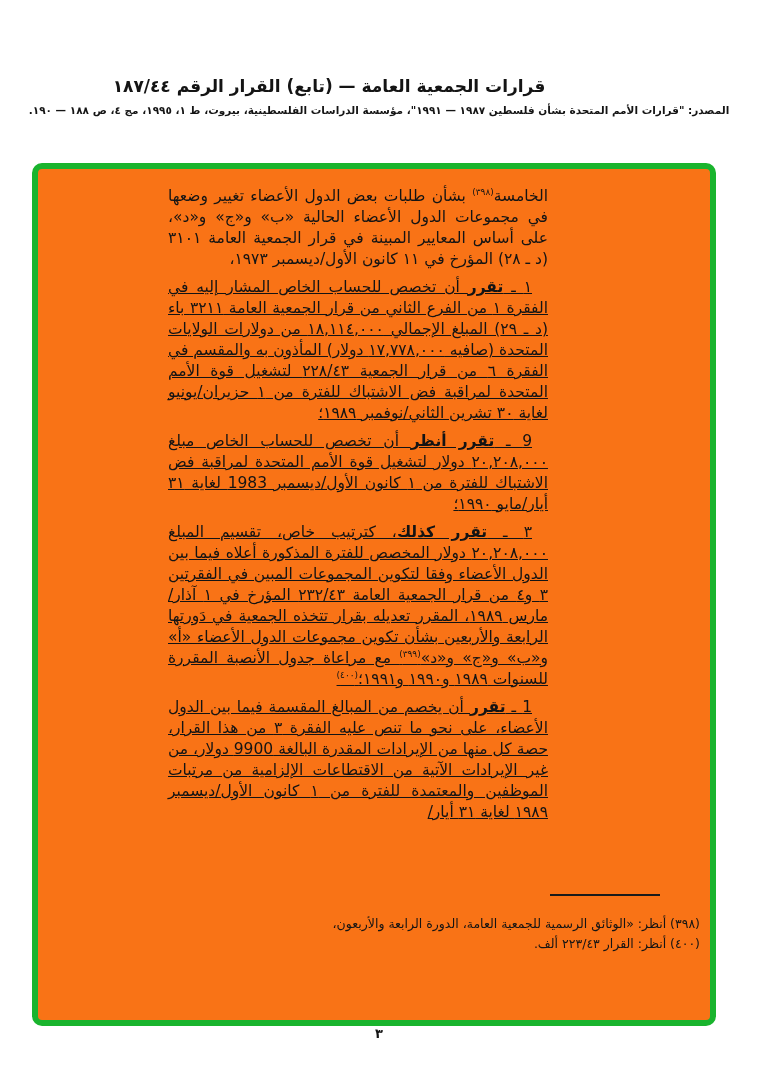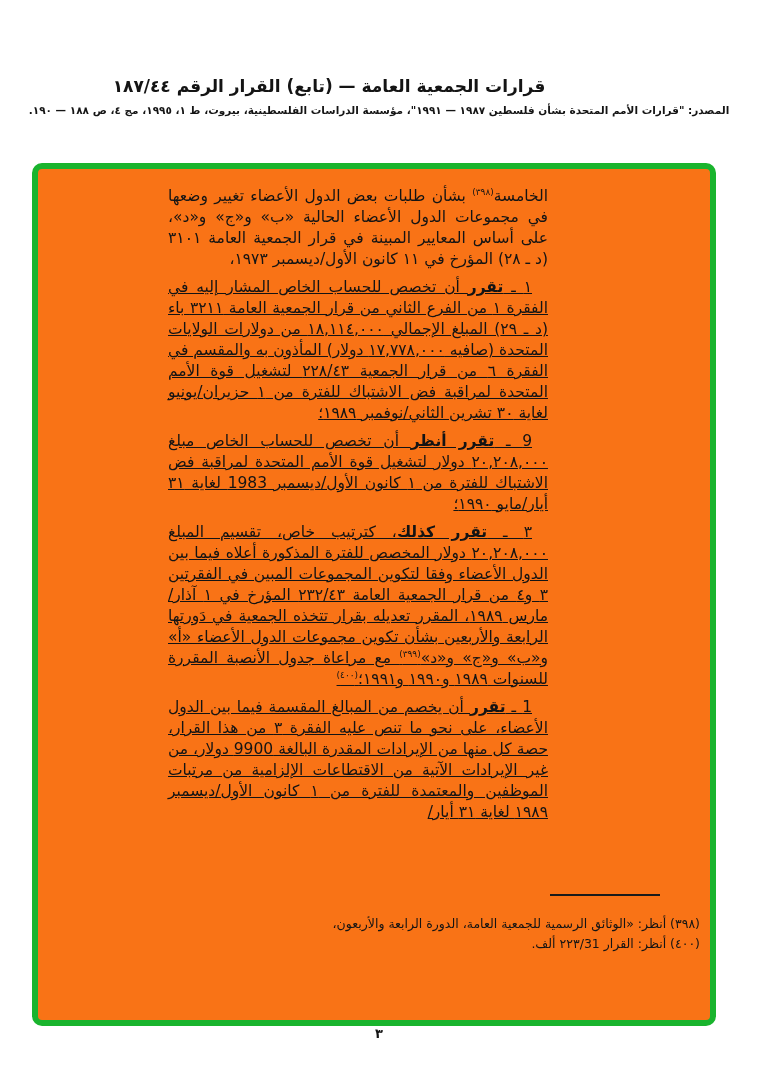--- a/index.html
+++ b/index.html
@@ -57,17 +57,17 @@
   <div class="main-text">
       <p class="para"><span>الخامسة</span><sup>(٣٩٨)</sup><span> بشأن طلبات بعض الدول الأعضاء تغيير وضعها في مجموعات الدول الأعضاء الحالية «ب» و«ج» و«د»، على أساس المعايير المبينة في قرار الجمعية العامة ٣١٠١ (د ـ ٢٨) المؤرخ في ١١ كانون الأول/ديسمبر ١٩٧٣،</span></p>
       <p class="para indent"><span>١ ـ </span><b>تقرر</b><span> أن تخصص للحساب الخاص المشار إليه في الفقرة ١ من الفرع الثاني من قرار الجمعية العامة ٣٢١١ باء (د ـ ٢٩) المبلغ الإجمالي ١٨,١١٤,٠٠٠ من دولارات الولايات المتحدة (صافيه ١٧,٧٧٨,٠٠٠ دولار) المأذون به والمقسم في الفقرة ٦ من قرار الجمعية ٢٢٨/٤٣ لتشغيل قوة الأمم المتحدة لمراقبة فض الاشتباك للفترة من ١ حزيران/يونيو لغاية ٣٠ تشرين الثاني/نوفمبر ١٩٨٩؛</span></p>
       <p class="para indent"><span>9 ـ </span><b>تقرر أنظر</b><span> أن تخصص للحساب الخاص مبلغ ٢٠,٢٠٨,٠٠٠ دولار لتشغيل قوة الأمم المتحدة لمراقبة فض الاشتباك للفترة من ١ كانون الأول/ديسمبر 1983 لغاية ٣١ أيار/مايو ١٩٩٠؛</span></p>
       <p class="para indent"><span>٣ ـ </span><b>تقرر كذلك</b><span>، كترتيب خاص، تقسيم المبلغ ٢٠,٢٠٨,٠٠٠ دولار المخصص للفترة المذكورة أعلاه فيما بين الدول الأعضاء وفقا لتكوين المجموعات المبين في الفقرتين ٣ و٤ من قرار الجمعية العامة ٢٣٢/٤٣ المؤرخ في ١ آذار/مارس ١٩٨٩، المقرر تعديله بقرار تتخذه الجمعية في دَورتها الرابعة والأربعين بشأن تكوين مجموعات الدول الأعضاء «أ» و«ب» و«ج» و«د»</span><sup>(٣٩٩)</sup><span> مع مراعاة جدول الأنصبة المقررة للسنوات ١٩٨٩ و١٩٩٠ و١٩٩١؛</span><sup>(٤٠٠)</sup></p>
       <p class="para indent"><span>1 ـ </span><b>تقرر</b><span> أن يخصم من المبالغ المقسمة فيما بين الدول الأعضاء، على نحو ما تنص عليه الفقرة ٣ من هذا القرار، حصة كل منها من الإيرادات المقدرة البالغة 9900 دولار، من غير الإيرادات الآتية من الاقتطاعات الإلزامية من مرتبات الموظفين والمعتمدة للفترة من ١ كانون الأول/ديسمبر ١٩٨٩ لغاية ٣١ أيار/</span></p>
     </div>
   <div class="fn-rule"></div>
   <div class="footnotes">
       <div class="fn-line">(٣٩٨) أنظر: «الوثائق الرسمية للجمعية العامة، الدورة الرابعة والأربعون،</div>
-      <div class="fn-line">(٤٠٠) أنظر: القرار ٢٢٣/31 ألف.</div>
+      <div class="fn-line">(٤٠٠) أنظر: القرار ٢٢٣/٤٣ ألف.</div>
     </div>
 </div>
 
 <div class="page-number">٣</div>
 
 </body></html>

